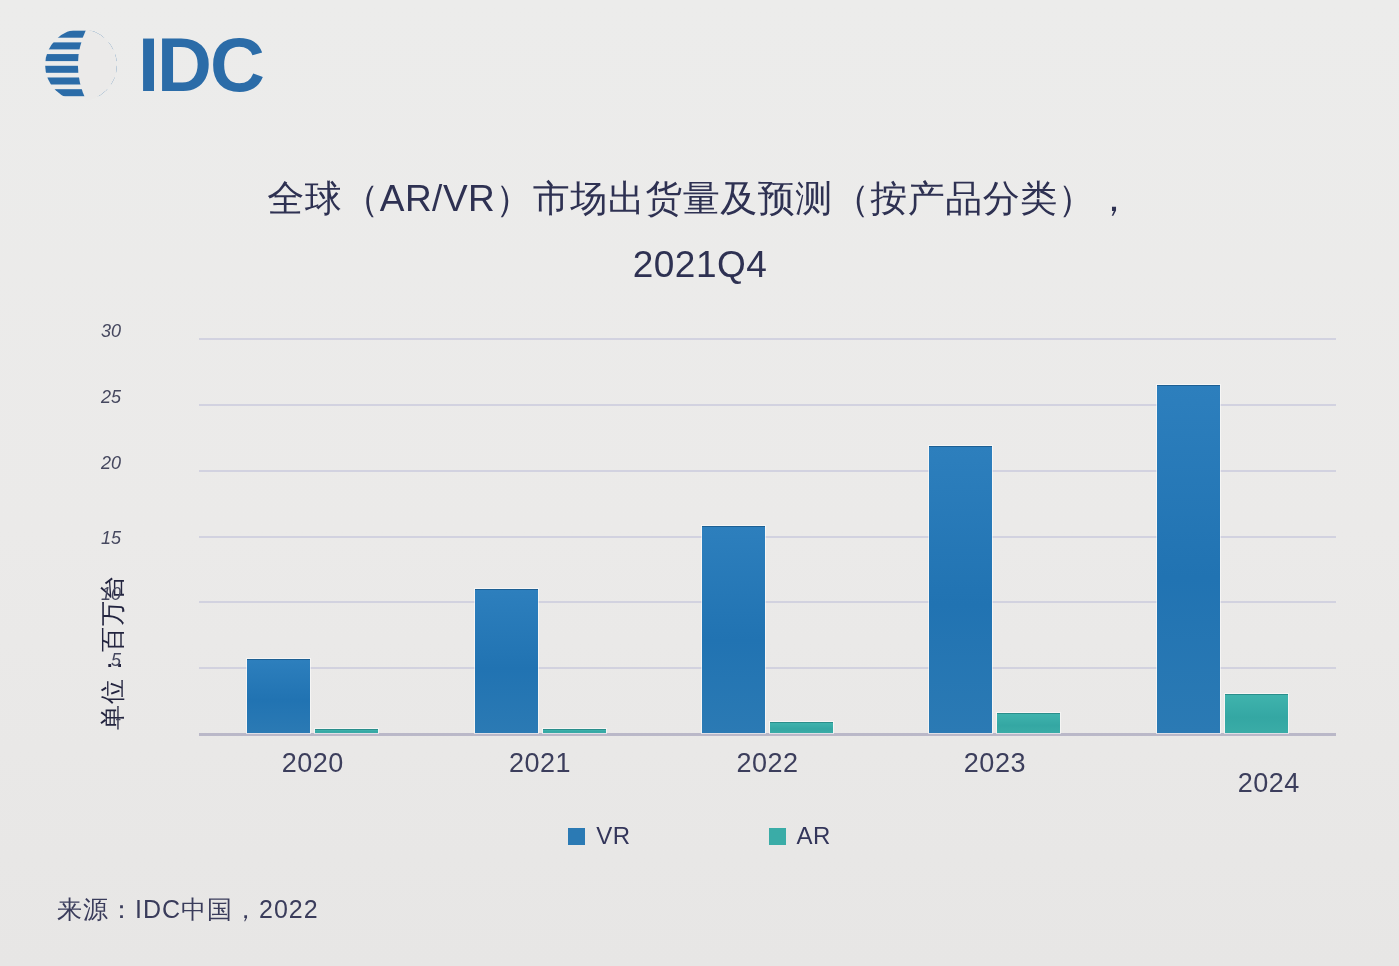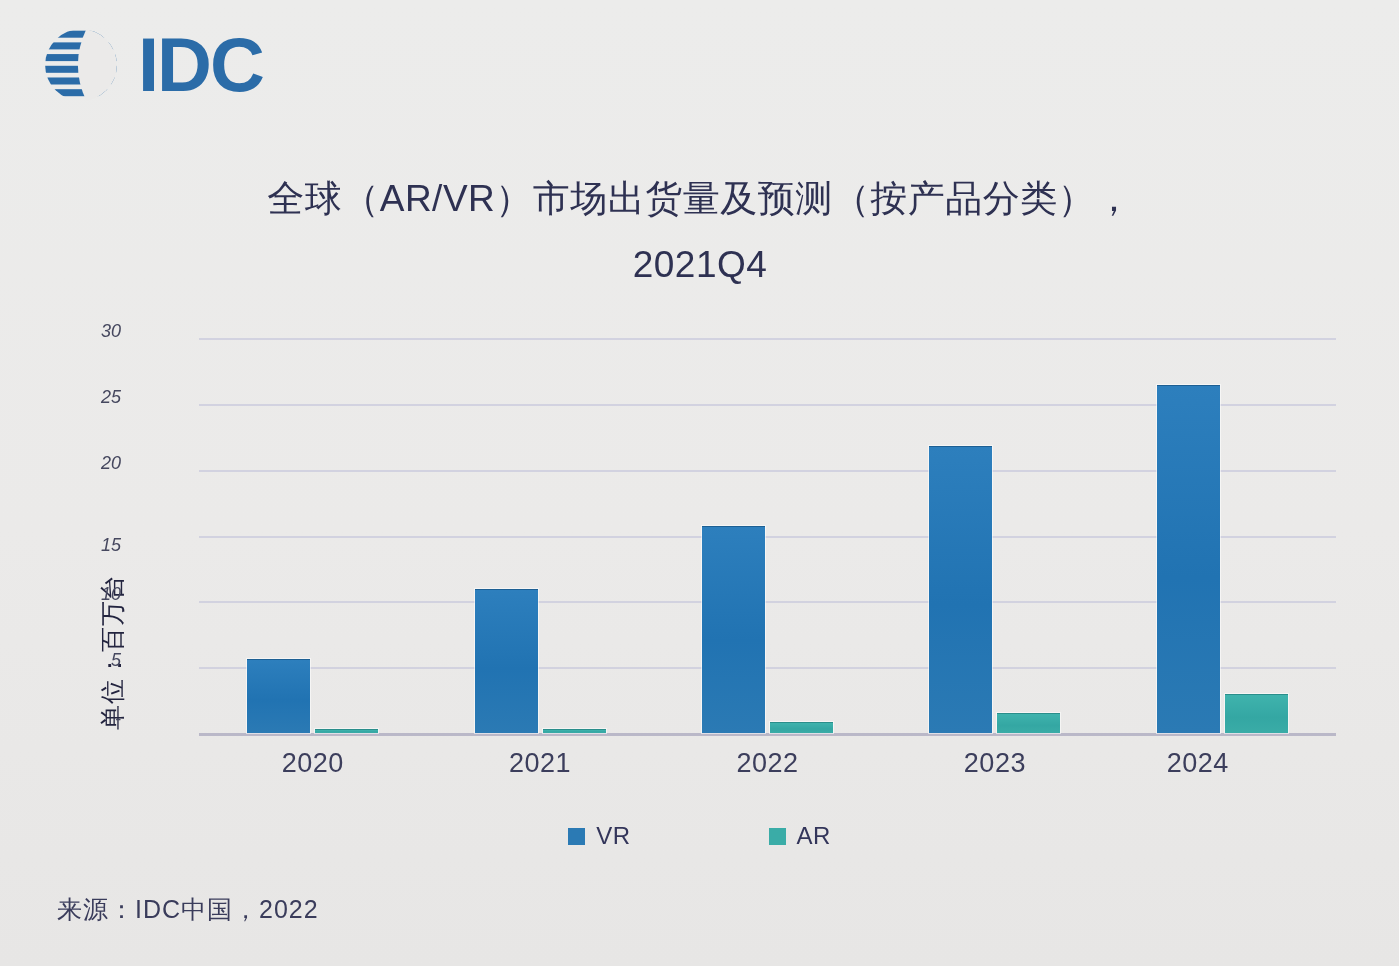--- a/index.html
+++ b/index.html
@@ -172,21 +172,21 @@
   </div>
 
   <div id="plot">
       <div class="gridline zero" style="top: 395px;"></div>
       <div class="ytick" style="top: 371px;">-</div>
       <div class="gridline" style="top: 329.167px;"></div>
       <div class="ytick" style="top: 312.167px;">5</div>
       <div class="gridline" style="top: 263.333px;"></div>
       <div class="ytick" style="top: 246.333px;">10</div>
       <div class="gridline" style="top: 197.5px;"></div>
-      <div class="ytick" style="top: 197px;">15</div>
+      <div class="ytick" style="top: 190px;">15</div>
       <div class="gridline" style="top: 131.667px;"></div>
       <div class="ytick" style="top: 114.667px;">20</div>
       <div class="gridline" style="top: 65.8333px;"></div>
       <div class="ytick" style="top: 48.8333px;">25</div>
       <div class="gridline" style="top: 0px;"></div>
       <div class="ytick" style="top: -17px;">30</div>
     </div>
   <div id="bars">
       <div class="group" style="left: 0px; width: 227.4px;">
         <div class="bar vr" title="VR 2020: 5.6" style="left: 48.2px; width: 63px; height: 73.7333px;"></div>
@@ -207,21 +207,21 @@
       <div class="group" style="left: 909.6px; width: 227.4px;">
         <div class="bar vr" title="VR 2024: 26.4" style="left: 48.2px; width: 63px; height: 347.6px;"></div>
         <div class="bar ar" title="AR 2024: 3" style="left: 116.2px; width: 63px; height: 39.5px;"></div>
       </div>
     </div>
   <div id="x-labels">
       <div class="xlabel" style="left: 0px; width: 227.4px;">2020</div>
       <div class="xlabel" style="left: 227.4px; width: 227.4px;">2021</div>
       <div class="xlabel" style="left: 454.8px; width: 227.4px;">2022</div>
       <div class="xlabel" style="left: 682.2px; width: 227.4px;">2023</div>
-      <div class="xlabel" style="left: 885px; width: 227.4px;">2024</div>
+      <div class="xlabel" style="left: 956px; width: 227.4px; margin-top: 20px;">2024</div>
     </div>
 
   <div id="legend">
       <div class="legend-item">
         <span class="swatch vr"></span>
         <span class="legend-label">VR</span>
       </div>
       <div class="legend-item">
         <span class="swatch ar"></span>
         <span class="legend-label">AR</span>

